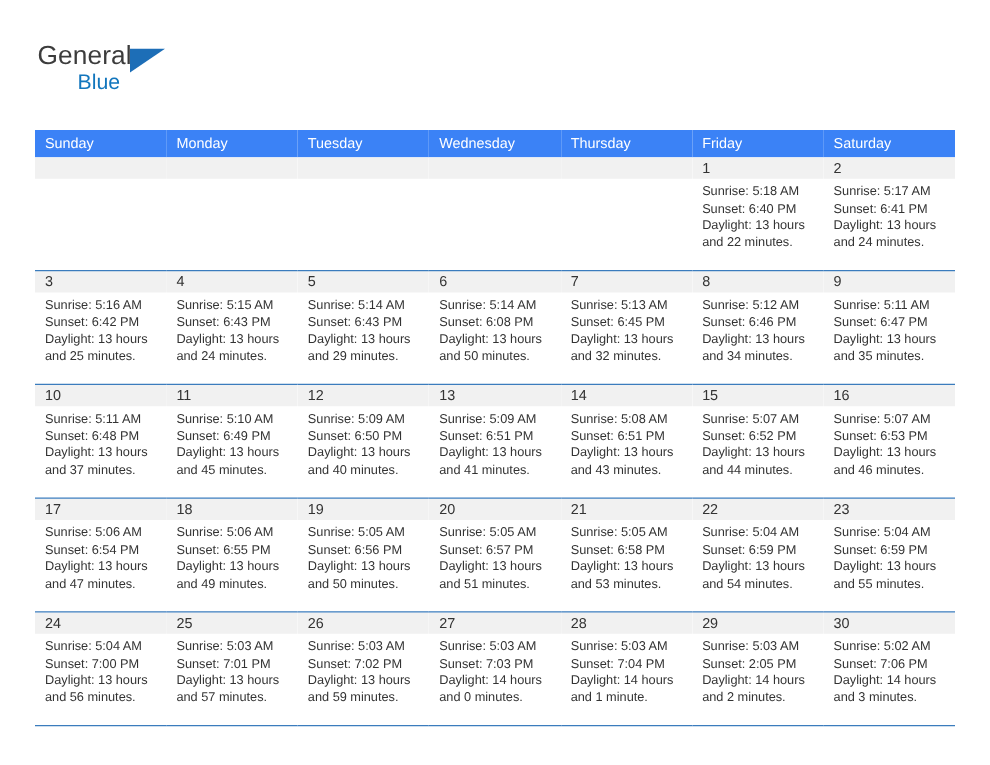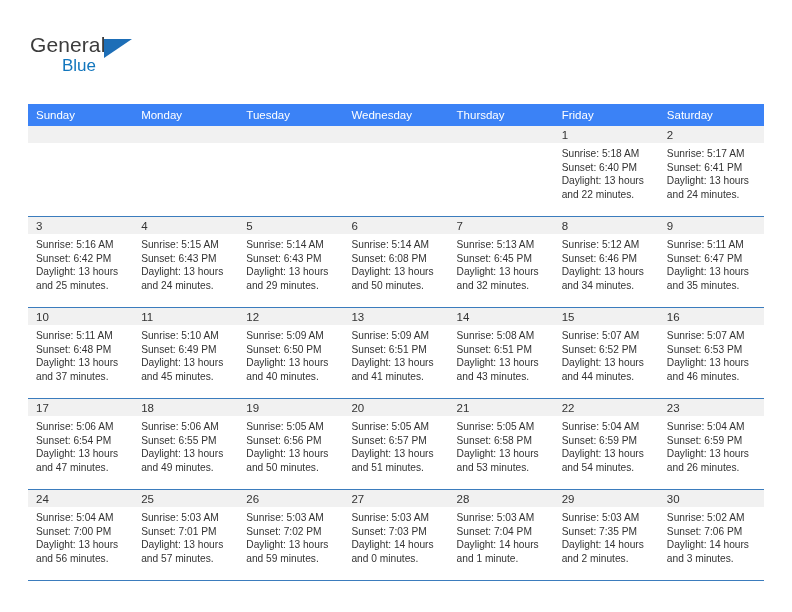--- a/index.html
+++ b/index.html
@@ -408,21 +408,21 @@
               <div>Daylight: 13 hours</div>
               <div>and 54 minutes.</div>
             </div>
           </td>
           <td>
             <div class="daynum-bar">23</div>
             <div class="cell-body">
               <div>Sunrise: 5:04 AM</div>
               <div>Sunset: 6:59 PM</div>
               <div>Daylight: 13 hours</div>
-              <div>and 26 minutes.</div>
+              <div>and 55 minutes.</div>
             </div>
           </td>
         </tr>
         <tr>
           <td>
             <div class="daynum-bar">24</div>
             <div class="cell-body">
               <div>Sunrise: 5:04 AM</div>
               <div>Sunset: 7:00 PM</div>
               <div>Daylight: 13 hours</div>
@@ -462,21 +462,21 @@
               <div>Sunrise: 5:03 AM</div>
               <div>Sunset: 7:04 PM</div>
               <div>Daylight: 14 hours</div>
               <div>and 1 minute.</div>
             </div>
           </td>
           <td>
             <div class="daynum-bar">29</div>
             <div class="cell-body">
               <div>Sunrise: 5:03 AM</div>
-              <div>Sunset: 7:35 PM</div>
+              <div>Sunset: 2:05 PM</div>
               <div>Daylight: 14 hours</div>
               <div>and 2 minutes.</div>
             </div>
           </td>
           <td>
             <div class="daynum-bar">30</div>
             <div class="cell-body">
               <div>Sunrise: 5:02 AM</div>
               <div>Sunset: 7:06 PM</div>
               <div>Daylight: 14 hours</div>

